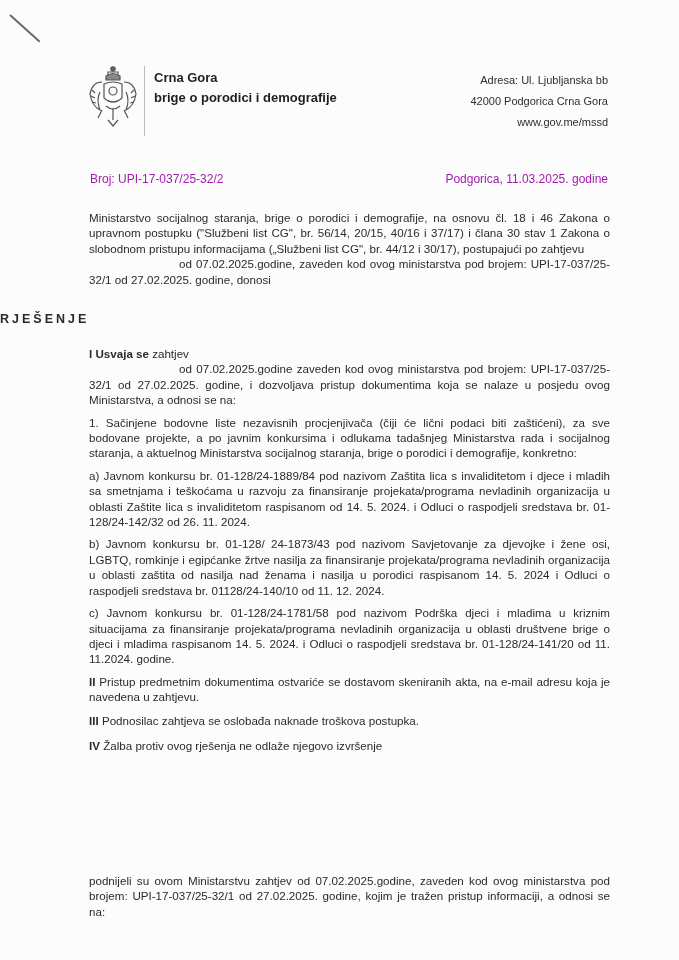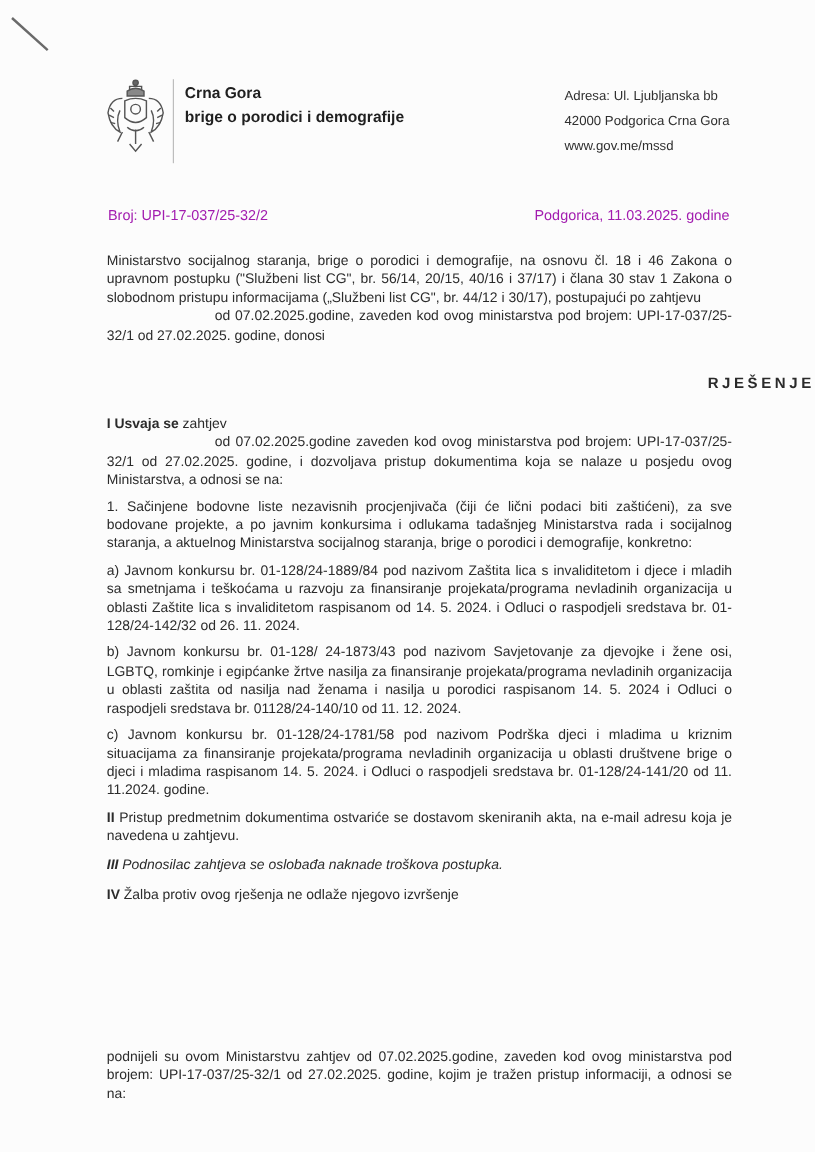--- a/index.html
+++ b/index.html
@@ -20,31 +20,31 @@
       position: absolute; left: 0; top: 0; width: 50px; height: 66px;
     }
     .header-divider {
       position: absolute; left: 56px; top: 2px; width: 1px; height: 70px; background: #bdbdbd;
     }
     .org {
       position: absolute; left: 66px; top: 4px;
       font-size: 13px; font-weight: bold; line-height: 20px; color: #1f1f1f;
     }
     .address {
-      position: absolute; right: 0; top: 6px; 
+      position: absolute; right: 0; top: 6px; text-align: right;
       font-size: 11px; line-height: 21px; color: #2f2f2f;
     }
     .meta-row { position: absolute; left: 90px; top: 172px; width: 520px; font-size: 12px; color: #a21caf; }
     .meta-row .date { position: absolute; right: 2px; top: 0; }
     .body-text {
       position: absolute; left: 89px; width: 521px;
       font-size: 11.6px; line-height: 15.4px; text-align: justify; color: #2b2b2b;
     }
     .center-title {
-      position: absolute; left: 0; width: 679px; text-align: right;
+      position: absolute; left: 0; width: 679px; text-align: left;
       font-size: 12.5px; font-weight: bold; letter-spacing: 3px; color: #2a2a2a;
     }
     .indent-lg { display: inline-block; width: 90px; }
     b { font-weight: bold; }
   </style>
 </head>
 <body>
 
 <div class="page">
 
@@ -96,21 +96,21 @@
       <b>I Usvaja se</b><span> zahtjev</span>
     </div>
     <div><span class="indent-lg"></span><span>od 07.02.2025.godine zaveden kod ovog ministarstva pod brojem: UPI-17-037/25-32/1 od 27.02.2025. godine, i dozvoljava pristup dokumentima koja se nalaze u posjedu ovog Ministarstva, a odnosi se na:</span></div>
     <div style="margin-top:7px;">1. Sačinjene bodovne liste nezavisnih procjenjivača (čiji će lični podaci biti zaštićeni), za sve bodovane projekte, a po javnim konkursima i odlukama tadašnjeg Ministarstva rada i socijalnog staranja, a aktuelnog Ministarstva socijalnog staranja, brige o porodici i demografije, konkretno:</div>
     <div style="margin-top:7px;">a) Javnom konkursu br. 01-128/24-1889/84 pod nazivom Zaštita lica s invaliditetom i djece i mladih sa smetnjama i teškoćama u razvoju za finansiranje projekata/programa nevladinih organizacija u oblasti Zaštite lica s invaliditetom raspisanom od 14. 5. 2024. i Odluci o raspodjeli sredstava br. 01-128/24-142/32 od 26. 11. 2024.</div>
     <div style="margin-top:7px;">b) Javnom konkursu br. 01-128/ 24-1873/43 pod nazivom Savjetovanje za djevojke i žene osi, LGBTQ, romkinje i egipćanke žrtve nasilja za finansiranje projekata/programa nevladinih organizacija u oblasti zaštita od nasilja nad ženama i nasilja u porodici raspisanom 14. 5. 2024 i Odluci o raspodjeli sredstava br. 01128/24-140/10 od 11. 12. 2024.</div>
     <div style="margin-top:7px;">c) Javnom konkursu br. 01-128/24-1781/58 pod nazivom Podrška djeci i mladima u kriznim situacijama za finansiranje projekata/programa nevladinih organizacija u oblasti društvene brige o djeci i mladima raspisanom 14. 5. 2024. i Odluci o raspodjeli sredstava br. 01-128/24-141/20 od 11. 11.2024. godine.</div>
     <div style="margin-top:7px;">
       <b>II</b><span> Pristup predmetnim dokumentima ostvariće se dostavom skeniranih akta, na e-mail adresu koja je navedena u zahtjevu.</span>
     </div>
-    <div style="margin-top:8px;font-style:italic;">
+    <div style="margin-top:8px;">
       <b>III</b><span> Podnosilac zahtjeva se oslobađa naknade troškova postupka.</span>
     </div>
     <div style="margin-top:10px;">
       <b>IV</b><span> Žalba protiv ovog rješenja ne odlaže njegovo izvršenje</span>
     </div>
   </div>
 
 
   <div class="body-text" style="top:873px;">podnijeli su ovom Ministarstvu zahtjev od  07.02.2025.godine, zaveden kod ovog ministarstva pod brojem: UPI-17-037/25-32/1 od 27.02.2025. godine, kojim je tražen pristup informaciji, a odnosi se na:</div>
 

